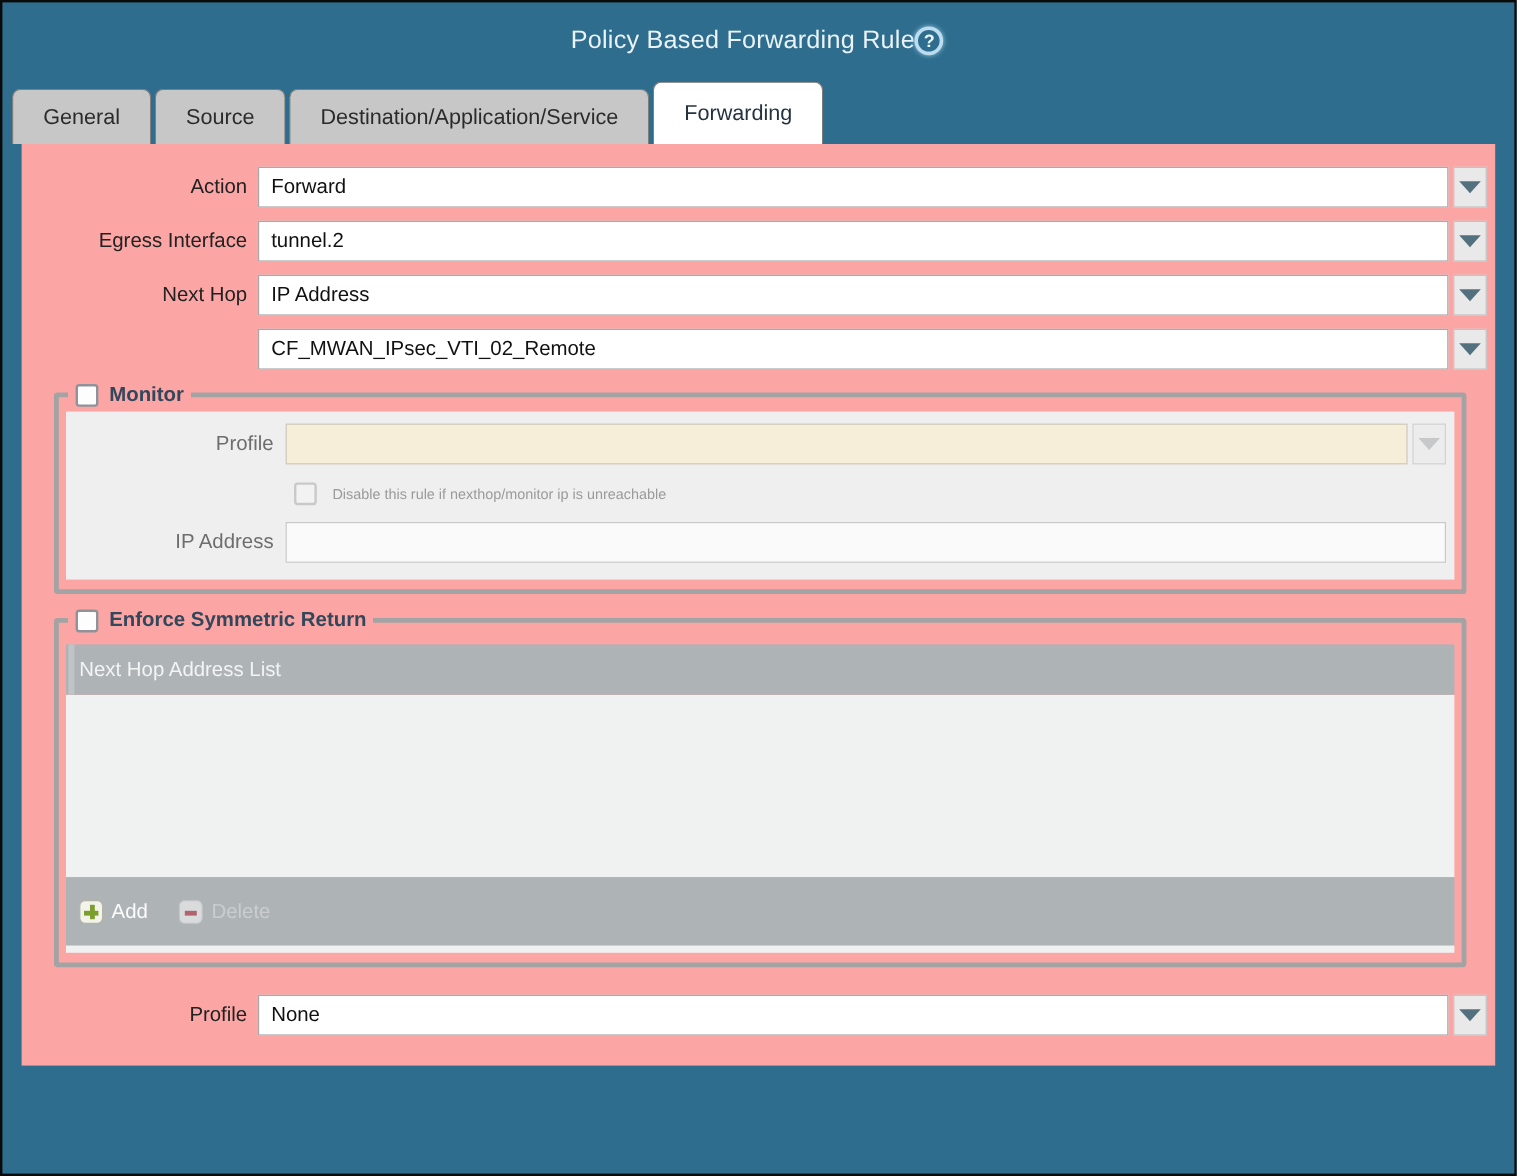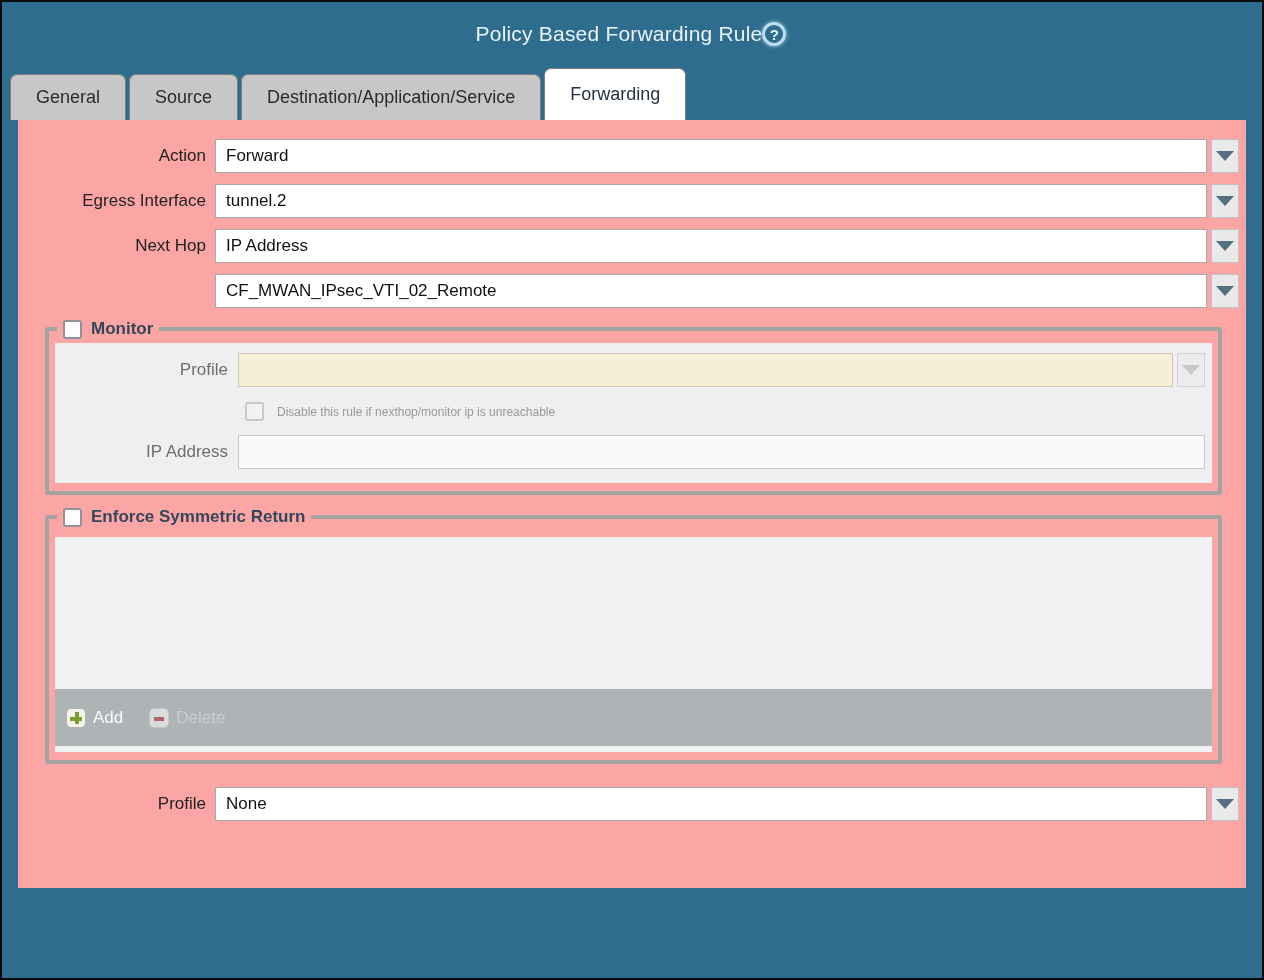--- a/index.html
+++ b/index.html
@@ -163,20 +163,21 @@
         </div>
       </div>
     </fieldset>
 
     <fieldset style="margin-top:12px">
       <legend>
         <div class="chk"></div>
         <span>Enforce Symmetric Return</span>
       </legend>
       <div class="grid">
+        <div class="grid-header">Next Hop Address List</div>
         <div class="grid-body"></div>
         <div class="grid-footer">
           <div class="tool">
             <div class="icon-sq plus"></div>
             <span class="txt">Add</span>
           </div>
           <div class="tool dis">
             <div class="icon-sq minus"></div>
             <span class="txt">Delete</span>
           </div>

